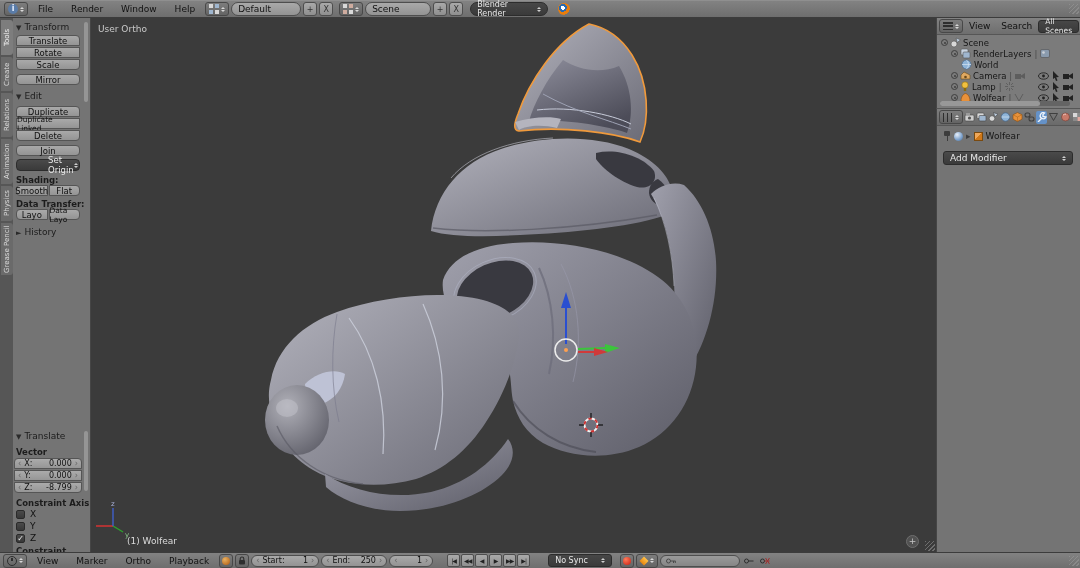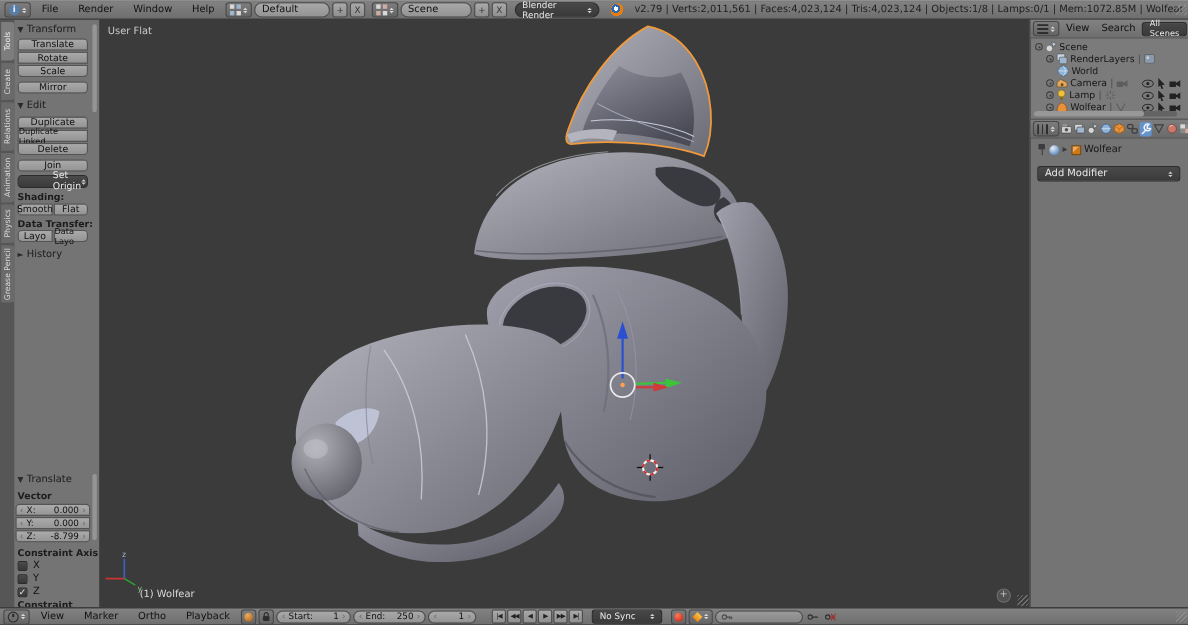--- a/index.html
+++ b/index.html
@@ -156,21 +156,20 @@
     <div class="pill-light" style="width:66px;">
       <span>Scene</span>
     </div>
     <div class="sq-btn">+</div>
     <div class="sq-btn">X</div>
     <div class="pill-dark" style="width:78px; margin-left:5px; border-radius:7px;">
       <span style="font-size:8px;">Blender Render</span>
       <span class="ud" style="color:#cfcfcf;"></span>
     </div>
     <span class="ico blender-logo" style="margin-left:8px;"></span>
-    <span class="stats">v2.79 | Verts:2,011,561 | Faces:4,023,124 | Tris:4,023,124 | Objects:1/8 | Lamps:0/1 | Mem:1072.85M | Wolfear</span>
     <div class="grip" style="right:1px; top:3px;"></div>
   </div>
 
   <div class="shelf">
     <div class="tabstrip">
       <div class="vtab active" style="top:2px; height:35px;">Tools</div>
       <div class="vtab" style="top:39px; height:34px;">Create</div>
       <div class="vtab" style="top:75px; height:44px;">Relations</div>
       <div class="vtab" style="top:121px; height:45px;">Animation</div>
       <div class="vtab" style="top:168px; height:35px;">Physics</div>
@@ -360,21 +359,21 @@
       </g>
 
       <g>
         <line x1="22" y1="508" x2="5" y2="508" stroke="#cc3333" stroke-width="1.6"></line>
         <line x1="22" y1="508" x2="32" y2="514" stroke="#2ca52c" stroke-width="1.4"></line>
         <line x1="22" y1="508" x2="22" y2="490" stroke="#4060cc" stroke-width="1.4"></line>
         <text x="20" y="488" font-size="7" fill="#aab2d8">z</text>
         <text x="34" y="519" font-size="7" fill="#8cc88c">y</text>
       </g>
     </svg>
-    <div class="vp-label" style="left:7px; top:6px;">User Flat</div>
+    <div class="vp-label" style="left:7px; top:6px;">User Ortho</div>
     <div class="vp-label" style="left:36px; top:518px; color:#dadada;">(1) Wolfear</div>
     <div class="plusbtn" style="right:17px; bottom:4px;">+</div>
     <div class="grip" style="right:1px; bottom:1px;"></div>
   </div>
 
   <div class="outliner">
     <div class="out-head">
       <div class="editor-btn">
         <span class="ico listicon"></span>
         <span class="ud" style="color:#d8d8d8;"></span>
@@ -613,21 +612,21 @@
       <span class="arr" style="margin-left:3px;">›</span>
     </div>
     <div style="display:flex; gap:1px; margin-left:12px;">
       <div class="pbtn">|◀</div>
       <div class="pbtn">◀◀</div>
       <div class="pbtn">◀</div>
       <div class="pbtn">▶</div>
       <div class="pbtn">▶▶</div>
       <div class="pbtn">▶|</div>
     </div>
-    <div class="pill-dark" style="width:64px; height:13px; margin-left:6px;">
+    <div class="pill-dark" style="width:64px; height:13px; margin-left:16px;">
       <span style="font-size:8px;">No Sync</span>
       <span class="ud" style="color:#cfcfcf;"></span>
     </div>
     <div class="small-ico-btn" style="margin-left:6px;">
       <span class="reddot"></span>
     </div>
     <div class="small-ico-btn" style="width:22px; gap:2px;">
       <span class="odiam"></span>
       <span class="ud" style="color:#d8d8d8;"></span>
     </div>

